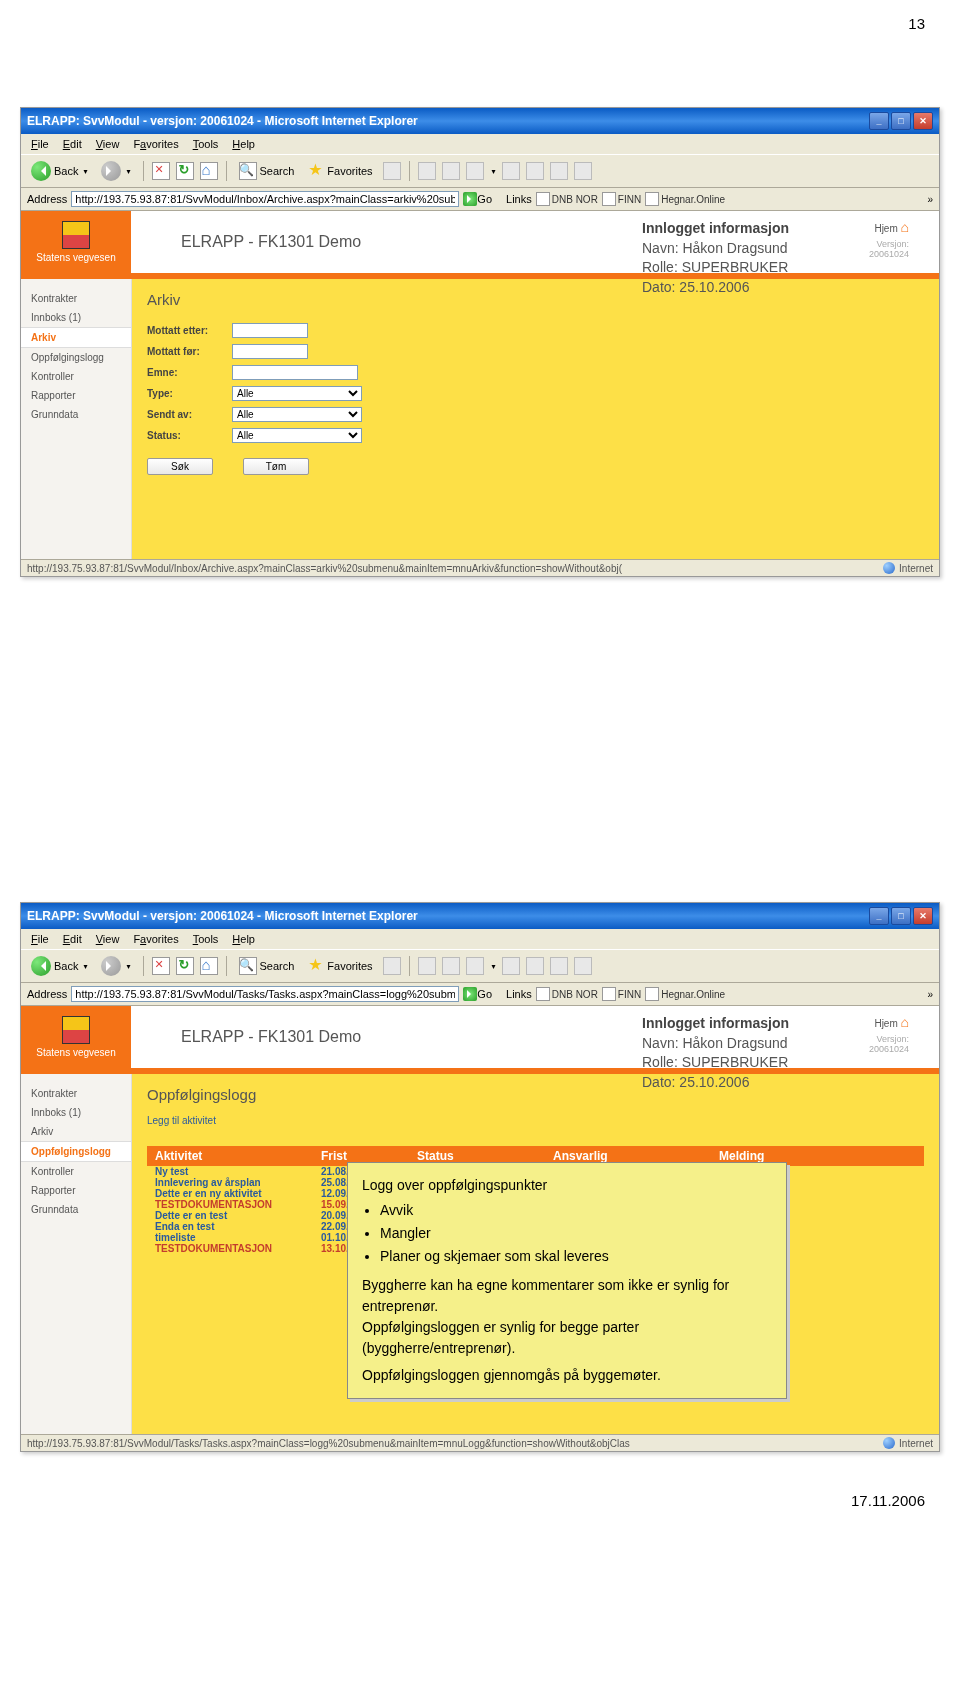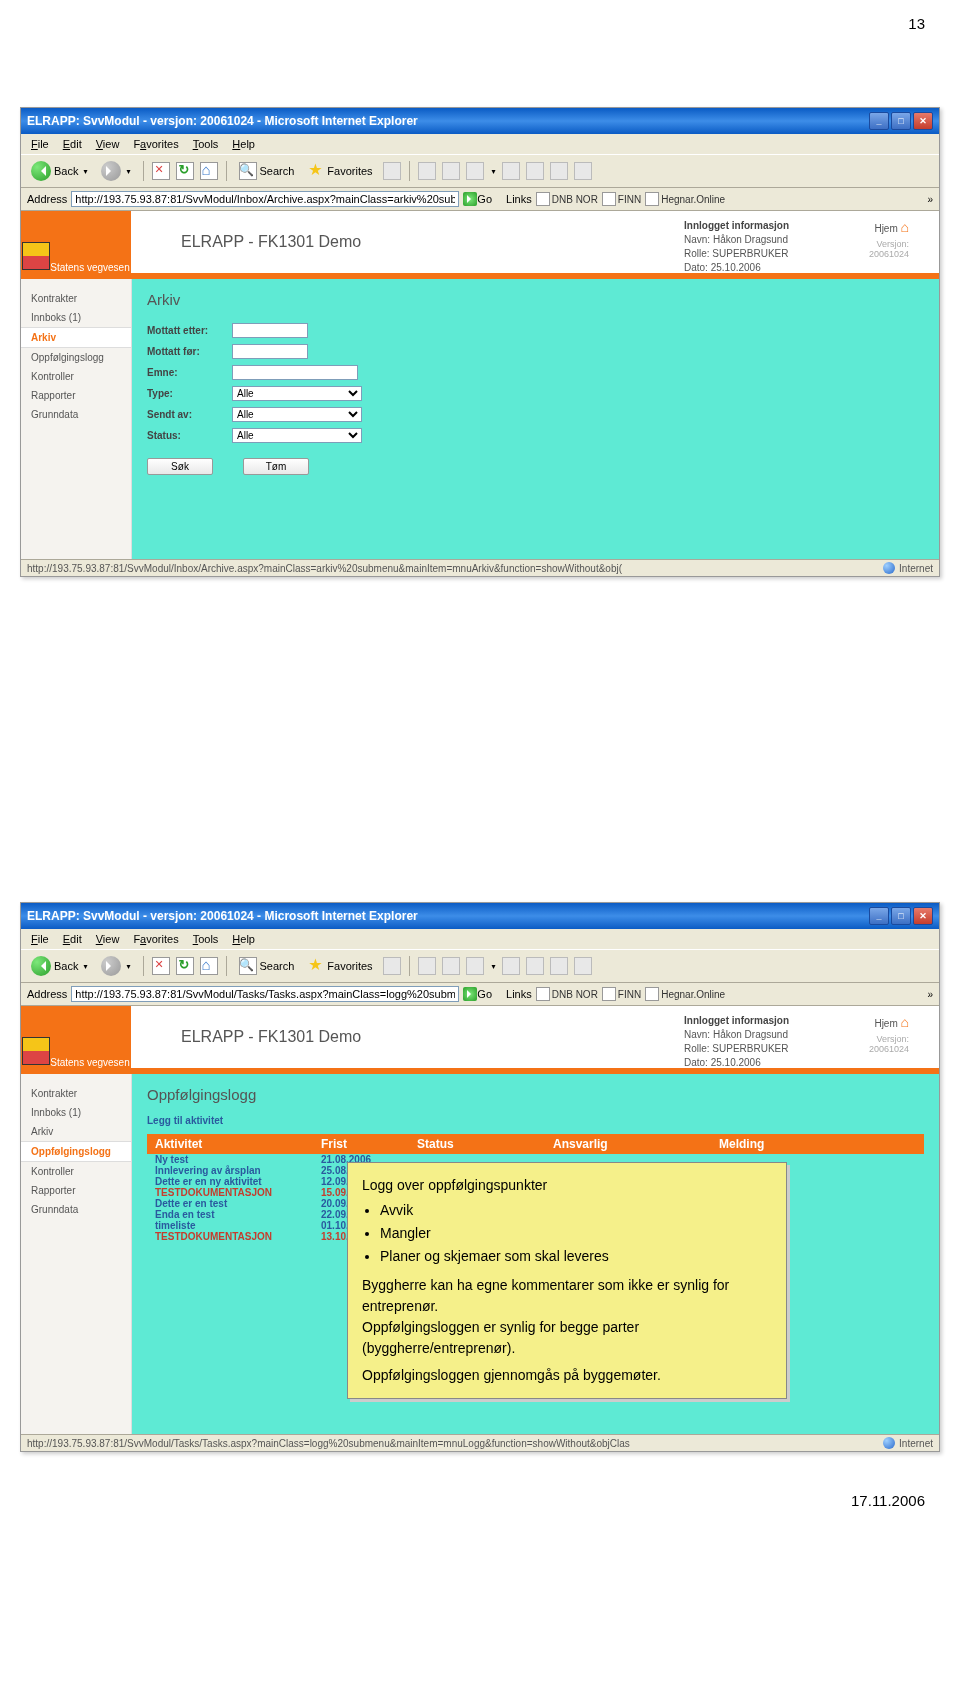--- a/index.html
+++ b/index.html
@@ -1,17 +1,17 @@
 <!DOCTYPE html>
 <html><head>
 <meta charset="utf-8">
 <style>
 body{margin:0;background:#fff;font-family:Tahoma,Arial,sans-serif;font-size:11px;color:#000;width:960px}
 .page-num{text-align:right;padding:15px 35px 0 0;font-size:15px}
-.slide{margin:75px 20px 30px 20px;border:1px solid #999;box-shadow:2px 2px 4px rgba(0,0,0,0.2);position:relative;background:#5eead4}
+.slide{margin:75px 20px 30px 20px;border:1px solid #999;box-shadow:2px 2px 4px rgba(0,0,0,0.2);position:relative;background:#fde047}
 .titlebar{background:linear-gradient(to bottom,#0a5bc4,#3d8de8 50%,#0a5bc4);color:#fff;padding:4px 6px;font-size:12px;font-weight:bold;display:flex;align-items:center;justify-content:space-between}
 .titlebar .winbtns{display:flex;gap:2px}
 .winbtn{width:18px;height:16px;background:linear-gradient(to bottom,#7aa7e8,#3d6fc4);border:1px solid #1a4a9e;border-radius:2px;display:flex;align-items:center;justify-content:center;color:#fff;font-size:9px}
 .winbtn.close{background:linear-gradient(to bottom,#e87a6a,#c43d2d)}
 .menubar{background:#ece9d8;padding:2px 4px;display:flex;gap:2px;font-size:11px}
 .menubar span{padding:2px 6px}
 .menubar u{text-decoration:underline}
 .toolbar{background:#ece9d8;padding:4px 6px;display:flex;align-items:center;gap:6px;border-top:1px solid #fff;border-bottom:1px solid #aca899}
 .tbtn{display:flex;align-items:center;gap:3px;padding:2px 4px;font-size:11px}
 .ticon{width:20px;height:20px;border-radius:50%;display:inline-block}
@@ -35,24 +35,24 @@
 .drop{font-size:8px;margin-left:2px}
 .addrbar{background:#ece9d8;padding:3px 6px;display:flex;align-items:center;gap:4px;border-bottom:1px solid #aca899;font-size:11px}
 .addrbar input{flex:0 0 380px;border:1px solid #7f9db9;padding:1px 3px;font-size:11px;font-family:inherit;background:#fff}
 .gobtn{display:flex;align-items:center;gap:0}
 .go-ic{width:14px;height:14px;background:radial-gradient(circle,#7de87a,#2a9e2a);border-radius:2px;position:relative}
 .go-ic::after{content:"";position:absolute;left:4px;top:3px;border:4px solid transparent;border-left-color:#fff}
 .linkbtn{display:flex;align-items:center;gap:2px;font-size:10px;color:#333}
 .link-ic{width:12px;height:12px;background:#fff;border:1px solid #999;display:inline-block}
 .expand{margin-left:auto;font-size:10px}
 .app-header{background:#fff;display:flex;position:relative;height:62px}
-.logo-box{background:#f47216;width:110px;height:100%;display:flex;align-items:flex-end;justify-content:center;color:#fff;font-size:10px}
+.logo-box{background:#f47216;width:110px;height:100%;display:flex;flex-direction:column;align-items:center;justify-content:center;color:#fff;font-size:10px}
 .logo-shield{width:26px;height:26px;background:linear-gradient(#f5c518 50%,#d44 50%);border:1px solid #333;margin-bottom:3px}
 .app-title{flex:1;display:flex;align-items:center;padding-left:50px;font-size:16px;color:#555}
-.info-block{position:absolute;right:150px;top:8px;font-size:10px;color:#555;line-height:1.4}
+.info-block{position:absolute;right:150px;top:8px;font-size:14px;color:#555;line-height:1.4}
 .info-block b{color:#444}
 .home-link{position:absolute;right:30px;top:8px;font-size:10px;color:#555}
 .home-link .hico{font-size:14px;color:#f47216}
 .vlabel{position:absolute;right:30px;top:28px;font-size:9px;color:#aaa;text-align:right}
 .orange-strip{background:#f47216;height:6px}
 .content-wrap{display:flex;min-height:280px}
 .sidebar{width:110px;background:#f5f3ef;border-right:1px solid #ddd;padding-top:10px}
 .sidebar .nav{padding:4px 10px;font-size:10px;color:#555;cursor:pointer}
 .sidebar .nav.active{background:#fff;color:#f47216;font-weight:bold;border-top:1px solid #ddd;border-bottom:1px solid #ddd}
 .main{flex:1;padding:12px 15px;position:relative}
@@ -64,21 +64,21 @@
 .frow select{width:130px;border:1px solid #7f9db9;font-size:10px;background:#fff}
 .btn-row{margin-top:15px;display:flex;gap:30px}
 .fbtn{width:60px;padding:2px;border:1px solid #999;background:linear-gradient(#fff,#e8e8e8);font-size:10px;text-align:center;border-radius:2px}
 .callout{position:absolute;background:#f5f08a;border:1px solid #888;box-shadow:3px 3px 0 #ccc;padding:12px 14px;font-size:14px;color:#000;line-height:1.5}
 .callout ul{margin:4px 0 8px 18px;padding:0}
 .callout li{margin:2px 0}
 .statusbar{background:#ece9d8;border-top:1px solid #aca899;padding:2px 6px;display:flex;align-items:center;justify-content:space-between;font-size:10px;color:#555}
 .statusbar .zone{display:flex;align-items:center;gap:4px}
 .globe{width:12px;height:12px;border-radius:50%;background:radial-gradient(circle at 30% 30%,#9ed0ff,#2a6acc)}
 .page-h2{font-size:15px;color:#555;margin-bottom:12px}
-.addlink{font-size:10px;color:#2a5a9e;font-weight:bold;margin-bottom:8px;display:block}
+.addlink{font-size:10px;color:#2a5a9e;font-weight:normal;margin-bottom:20px;display:block}
 .thead{background:#f47216;color:#fff;display:flex;font-size:12px;font-weight:bold}
 .thead div{padding:3px 8px}
 .col-a{width:150px}.col-f{width:80px}.col-s{width:120px}.col-an{width:150px}.col-m{flex:1}
 .trow{display:flex;font-size:10px;color:#2a5a9e;font-weight:bold}
 .trow div{padding:0 8px}
 .trow.red{color:#c43d2d}
 .footer-date{text-align:right;padding:10px 35px;font-size:15px}
 .gap{height:220px}
 </style>
 </head>

